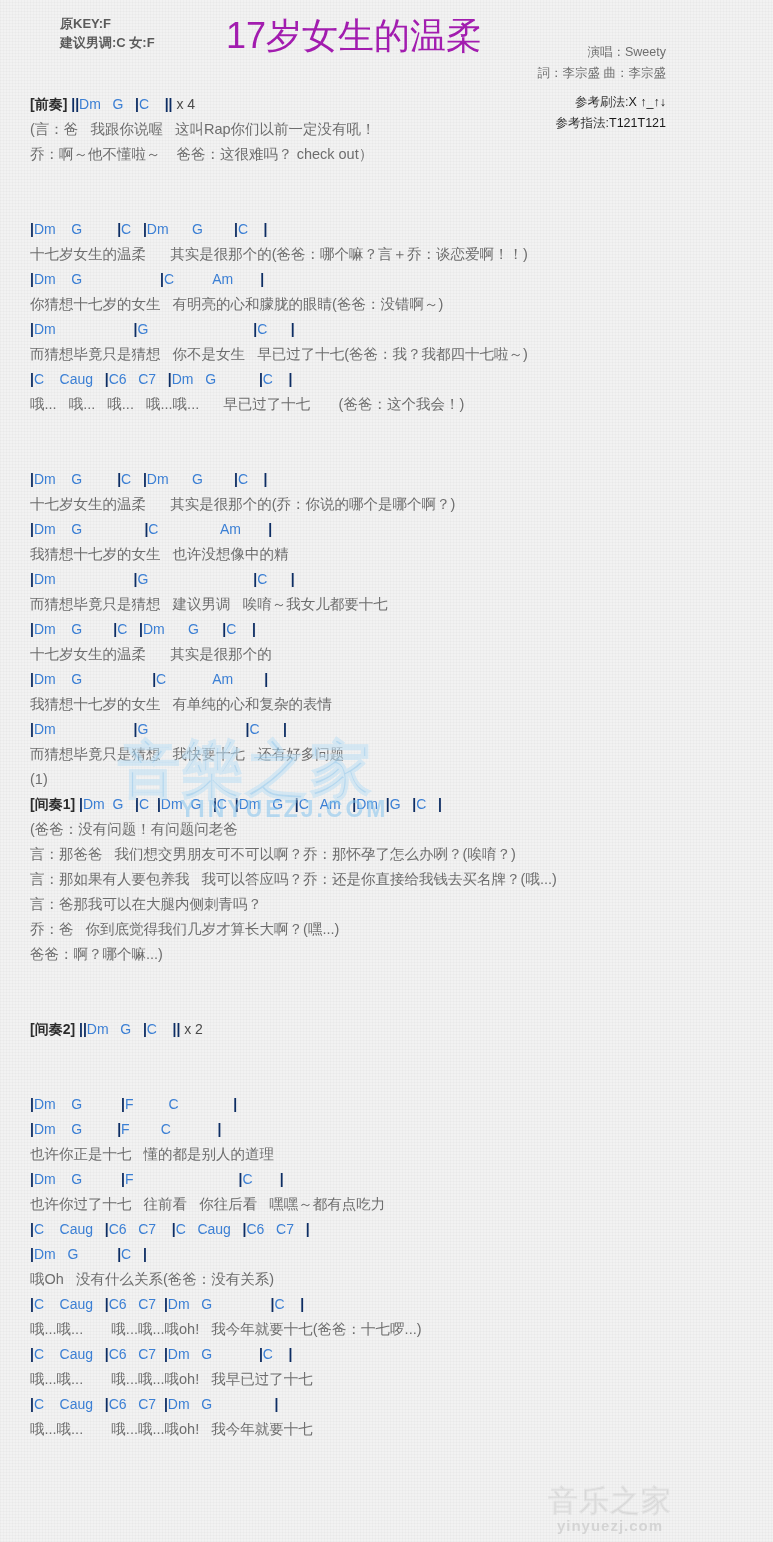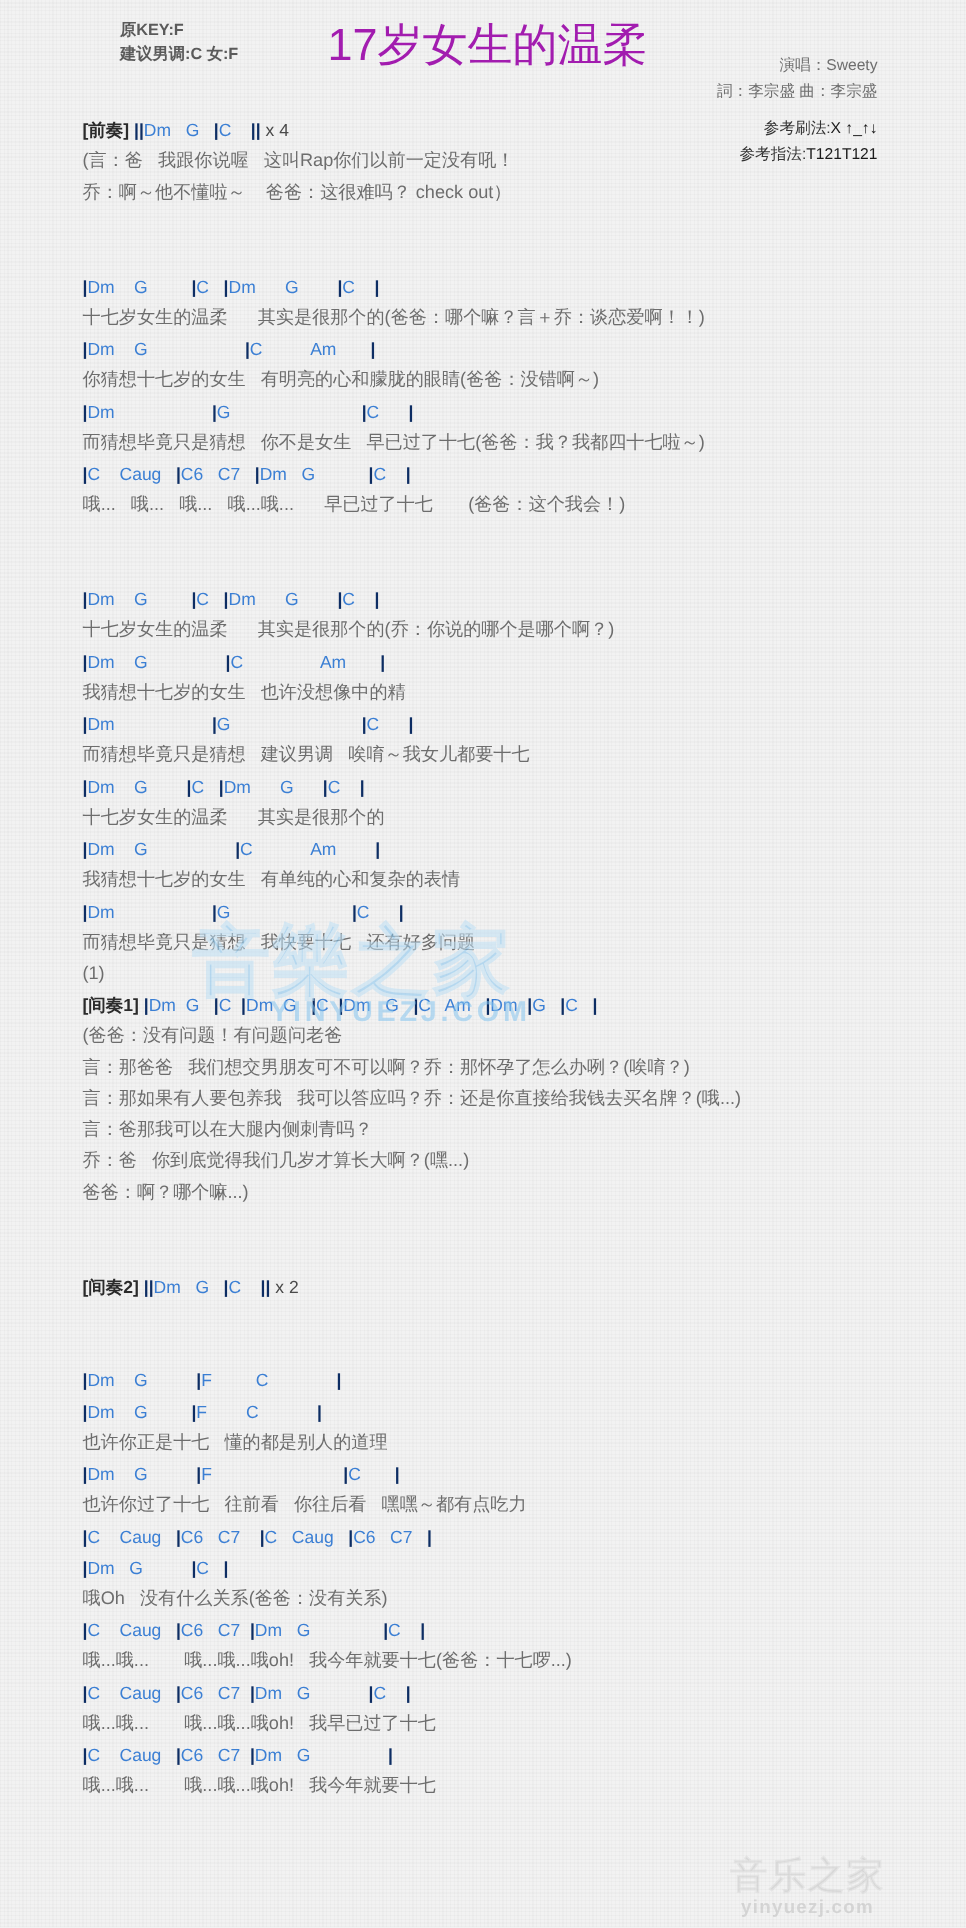--- a/index.html
+++ b/index.html
@@ -19,21 +19,21 @@
   body::before {
     content: "";
     position: absolute;
     inset: 0;
     background-image:
       repeating-linear-gradient(0deg, rgba(0,0,0,0.018) 0px, rgba(0,0,0,0.018) 1px, rgba(255,255,255,0) 1px, rgba(255,255,255,0) 3px),
       repeating-linear-gradient(90deg, rgba(0,0,0,0.018) 0px, rgba(0,0,0,0.018) 1px, rgba(255,255,255,0) 1px, rgba(255,255,255,0) 3px);
     pointer-events: none;
     z-index: 0;
   }
-  .page { position: relative; z-index: 2; width: 708px; height: 1542px; margin-left: 36px; }
+  .page { position: relative; z-index: 2; width: 708px; height: 1542px; }
 
   
   .hdr { position: relative; height: 92px; }
   .keybox {
     position: absolute; left: 60px; top: 14px;
     font-size: 13px; line-height: 19px; color: #5a5a5a; font-weight: bold;
   }
   .title {
     position: absolute; left: 0; right: 0; top: 12px;
     text-align: center; font-size: 36px; color: #a21caf; letter-spacing: 0px;

